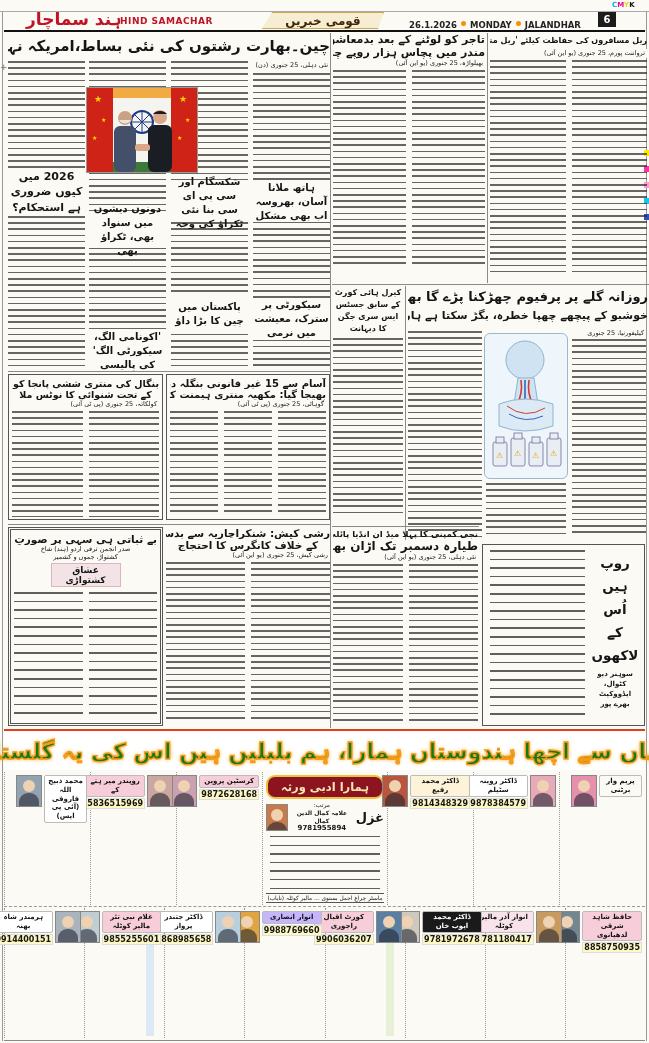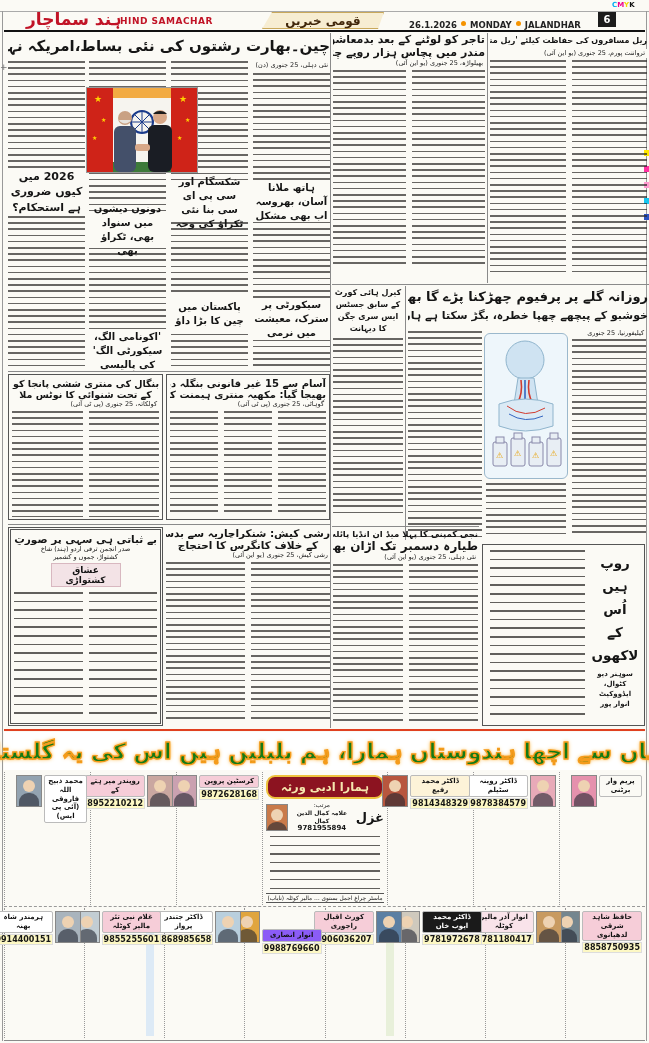--- a/index.html
+++ b/index.html
@@ -254,21 +254,21 @@
 <div class="abs box" style="left:482px;top:544px;width:163px;height:182px;display:flex;direction:rtl;padding:3px">
   <div style="flex:0 0 52px">
     <div class="titleword">روپ</div>
     <div class="titleword">ہیں</div>
     <div class="titleword">اُس</div>
     <div class="titleword">کے</div>
     <div class="titleword">لاکھوں</div>
     <div class="bylineword">سوہنر دیو</div>
     <div class="bylineword">کٹوال،</div>
     <div class="bylineword">ایڈووکیٹ</div>
-    <div class="bylineword">انوار پور</div>
+    <div class="bylineword">بھرے پور</div>
   </div>
   <div class="pfill" style="flex:1;margin:2px 4px"></div>
 </div>
 
 <div class="hr" style="left:4px;top:729px;width:641px;height:2px;background:#e04020"></div>
 <div class="abs" style="left:4px;top:732px;width:641px;height:38px;display:flex;align-items:center;justify-content:center;background:#fff">
   <div class="banner-text">سارے جہاں سے اچھا ہندوستاں ہمارا، ہم بلبلیں ہیں اس کی یہ گلستاں ہمارا</div>
 </div>
 
 <div class="prow abs" style="left:4px;top:772px;width:641px;height:133px">
@@ -334,21 +334,21 @@
         </div>
         <div class="photo" style="background: rgb(202, 161, 176);"></div>
       </div>
       <div class="pbody" style="background: rgb(251, 250, 245);">
           <div class="pfill"></div>
         </div>
     </div><div class="pcard">
       <div class="phead">
         <div class="pnames">
           <div class="pname" style="background: rgb(246, 205, 216); color: rgb(17, 17, 17);">روپندر میر ہتے کے</div>
-          <div class="pphone">8952210212</div>
+          <div class="pphone">5836515969</div>
         </div>
         <div class="photo" style="background: rgb(202, 167, 160);"></div>
       </div>
       <div class="pbody" style="background: rgb(251, 250, 245);">
           <div class="pfill"></div>
         </div>
     </div><div class="pcard">
       <div class="phead">
         <div class="pnames">
           <div class="pname" style="background: rgb(255, 255, 255); color: rgb(17, 17, 17);">محمد ذبیح اللہ فاروقی (آئی پی ایس)</div>
@@ -407,21 +407,21 @@
           <div class="pphone">9906036207</div>
         </div>
         <div class="photo" style="background: rgb(91, 127, 163);"></div>
       </div>
       <div class="pbody" style="background: rgb(251, 250, 245);">
           <div class="pfill"></div>
         </div>
     </div><div class="pcard">
       <div class="phead">
         <div class="pnames">
-          <div class="pname" style="background: #8b5cf6; color: rgb(17, 17, 17); margin-top: 18px;">انوار انصاری</div>
+          <div class="pname" style="background: #c4b5fd; color: rgb(17, 17, 17);">انوار انصاری</div>
           <div class="pphone">9988769660</div>
         </div>
         <div class="photo" style="background: rgb(224, 165, 62);"></div>
       </div>
       <div class="pbody" style="background: rgb(251, 250, 245);">
           <div class="pfill"></div>
         </div>
     </div><div class="pcard">
       <div class="phead">
         <div class="pnames">

